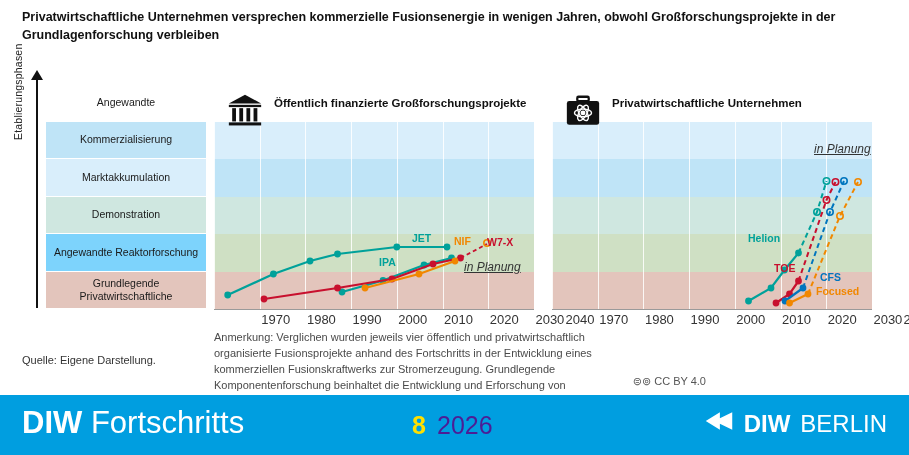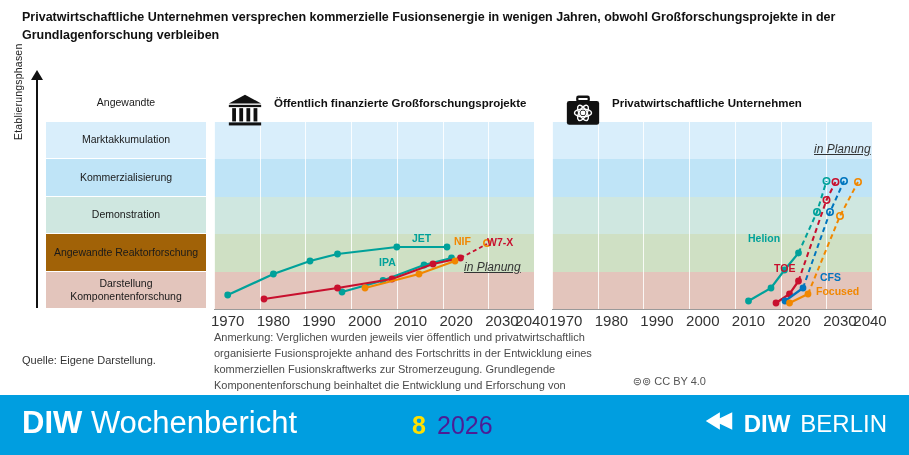--- a/index.html
+++ b/index.html
@@ -42,22 +42,22 @@
 
   
   .panel{position:absolute;top:84px;height:225px;}
   .panel-plot{position:absolute;left:0;top:0;right:0;bottom:0;}
   .band{position:absolute;left:0;right:0;}
   .gridline{position:absolute;top:0;bottom:0;width:1px;background:rgba(255,255,255,.85);}
   .panel-axis{
     position:absolute;left:0;right:0;bottom:-1px;height:1px;background:#9a9a9a;
   }
   .tick-label{
-    position:absolute;font-size:15px;color:#333;transform:translateX(-50%);
-    top:228px;white-space:nowrap;
+    position:absolute;font-size:13px;color:#333;transform:translateX(-50%);
+    top:228px;white-space:nowrap;margin-left:48px;
   }
   .panel-head{
     position:absolute;display:flex;align-items:flex-start;gap:10px;
     top:8px;left:12px;
   }
   .panel-head .txt{
     font-size:11.5px;font-weight:bold;line-height:1.25;color:#111;padding-top:4px;
   }
   .icon-box{width:38px;height:38px;display:block;}
 
@@ -109,25 +109,25 @@
 <div class="page">
 
   <div class="headline">Privatwirtschaftliche Unternehmen versprechen kommerzielle Fusionsenergie in wenigen Jahren, obwohl Großforschungsprojekte in der Grundlagenforschung verbleiben</div>
 
   <div class="yaxis-label">Etablierungsphasen</div>
   <div class="arrow-line"></div>
   <div class="arrow-head"></div>
 
   <div class="ladder">
     <div class="phase" style="background:#ffffff">Angewandte</div>
+    <div class="phase" style="background:#bfe4f7">Kommerzialisierung</div>
     <div class="phase" style="background:#d9eefb">Marktakkumulation</div>
-    <div class="phase" style="background:#bfe4f7">Kommerzialisierung</div>
     <div class="phase" style="background:#cfe7e0">Demonstration</div>
-    <div class="phase" style="background:#a16207">Angewandte Reaktorforschung</div>
-    <div class="phase" style="background:#e3c5bc">Darstellung Komponentenforschung</div>
+    <div class="phase" style="background:#7dd3fc">Angewandte Reaktorforschung</div>
+    <div class="phase" style="background:#e3c5bc">Grundlegende Privatwirtschaftliche</div>
   </div>
 
   <div class="panel" style="left:214px;width:320px;">
     <div class="panel-plot">
       <div class="band" style="top:0px;height:37.5px;background:#ffffff"></div>
       <div class="band" style="top:37.5px;height:37.5px;background:#d9eefb"></div>
       <div class="band" style="top:75px;height:37.5px;background:#bfe4f7"></div>
       <div class="band" style="top:112.5px;height:37.5px;background:#cfe7e0"></div>
       <div class="band" style="top:150px;height:37.5px;background:#cfe0c4"></div>
       <div class="band" style="top:187.5px;height:37.5px;background:#e3c5bc"></div>
@@ -299,21 +299,21 @@
   <div class="note">Anmerkung: Verglichen wurden jeweils vier öffentlich und privatwirtschaftlich organisierte Fusionsprojekte anhand des Fortschritts in der Entwicklung eines kommerziellen Fusionskraftwerks zur Stromerzeugung. Grundlegende Komponentenforschung beinhaltet die Entwicklung und Erforschung von Reaktorkomponenten, während die angewandte Reaktorforschung den Betrieb eines Prototyps voraussetzt.</div>
   <div class="source">Quelle: Eigene Darstellung.</div>
   <div class="cc">
     <span>⊜⊚</span>
     <span>CC BY 4.0</span>
   </div>
 
   <div class="footer">
     <div class="footer-title">
       <span class="bold">DIW</span>
-      <span class="light">Wochenbericht</span>
+      <span class="light">Fortschritts</span>
     </div>
     <div class="footer-issue">8</div>
     <div class="footer-year">2026</div>
     <div class="footer-brand">
       <span>
         <svg viewBox="0 0 34 26" width="30" height="24">
           <path d="M2 13 L18 3 L18 10 L32 3 L32 23 L18 16 L18 23 Z" fill="#ffffff"></path>
         </svg>
       </span>
       <span class="bold">DIW</span>

